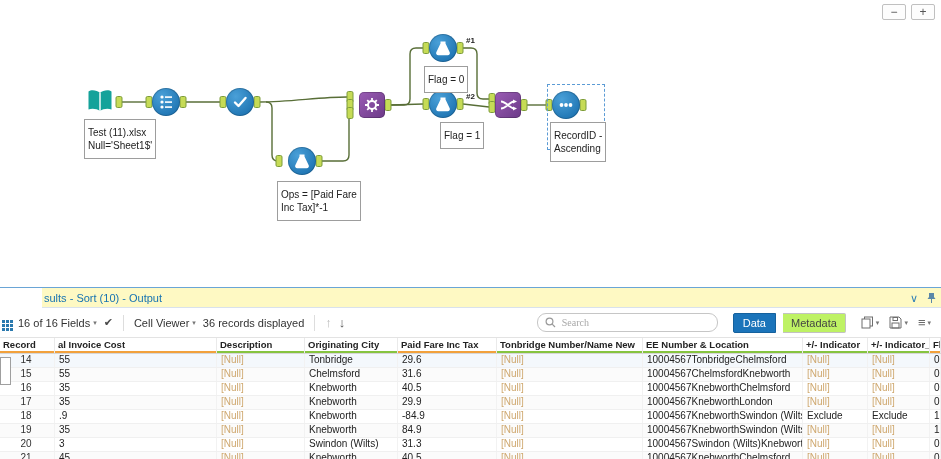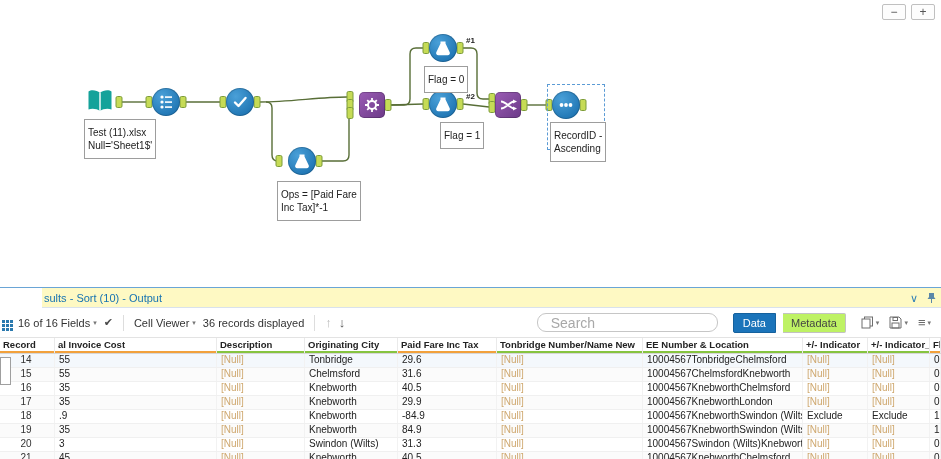--- a/index.html
+++ b/index.html
@@ -37,21 +37,21 @@
   .toolbar{height:29px;display:flex;align-items:center;background:#fff;
     border-bottom:1px solid #e3e3e3;padding:0 6px 0 18px;gap:7px;font-size:11px;color:#333;}
   .tb-item{display:flex;align-items:center;gap:3px;cursor:pointer;white-space:nowrap;}
   .caret{font-size:7px;color:#777;}
   .check{color:#4a4a4a;font-size:11px;}
   .sep{width:1px;height:16px;background:#ddd;margin:0 3px;}
   .arrow-up{color:#b9b9b9;font-size:13px;cursor:pointer;}
   .arrow-down{color:#555;font-size:13px;cursor:pointer;}
   .searchbox{margin-left:auto;margin-right:8px;display:flex;align-items:center;gap:4px;
     border:1px solid #c6c6c6;border-radius:9px;height:17px;width:165px;padding:0 7px;background:#fff;}
-  .search-input{border:none;outline:none;flex:1;font-size:14px;font-family:Liberation Sans, sans-serif;color:#333;background:transparent;}
+  .search-input{border:none;outline:none;flex:1;font-size:10px;font-family:Liberation Serif, serif;color:#333;background:transparent;}
   .search-input::placeholder{color:#a8a8a8;}
   .btn-data{height:18px;display:flex;align-items:center;padding:0 9px;background:#1b74ba;
     color:#fff;font-size:11px;border:1px solid #15619d;border-radius:2px 0 0 2px;cursor:pointer;}
   .btn-metadata{height:18px;display:flex;align-items:center;padding:0 8px;background:#bef264;
     color:#444;font-size:11px;border:1px solid #c2c2c2;border-left:none;border-radius:0 2px 2px 0;cursor:pointer;}
   .icon-cluster{display:flex;align-items:center;gap:10px;margin:0 4px 0 8px;color:#6b6b6b;}
   .icon-group{display:flex;align-items:center;gap:2px;cursor:pointer;}
   .menu-glyph{font-size:13px;color:#6b6b6b;}
 
   

